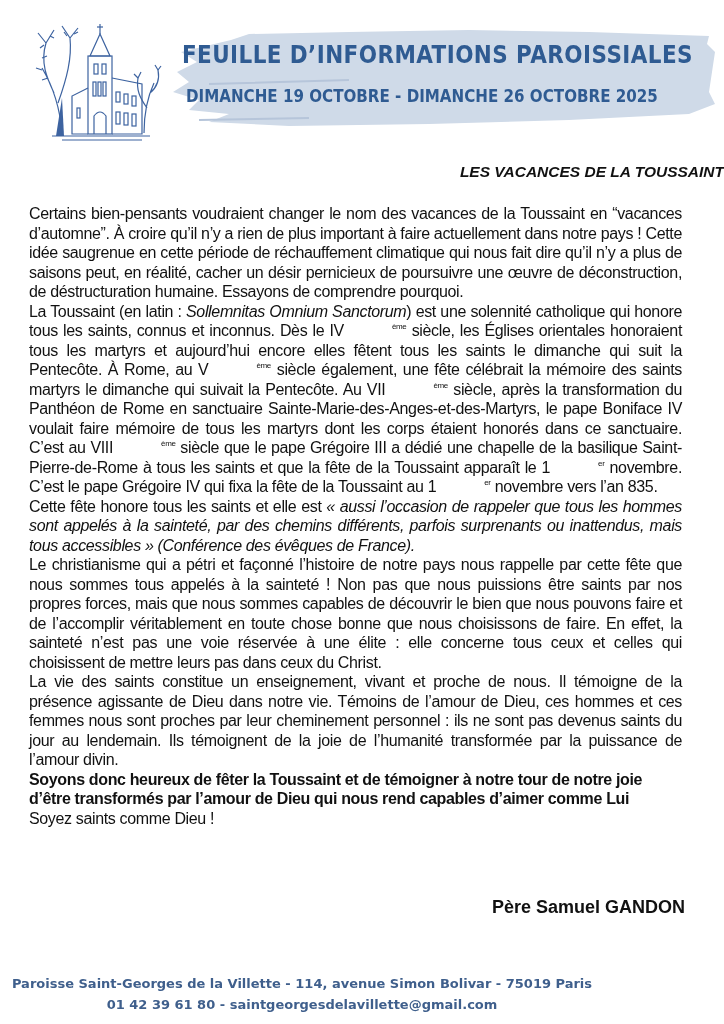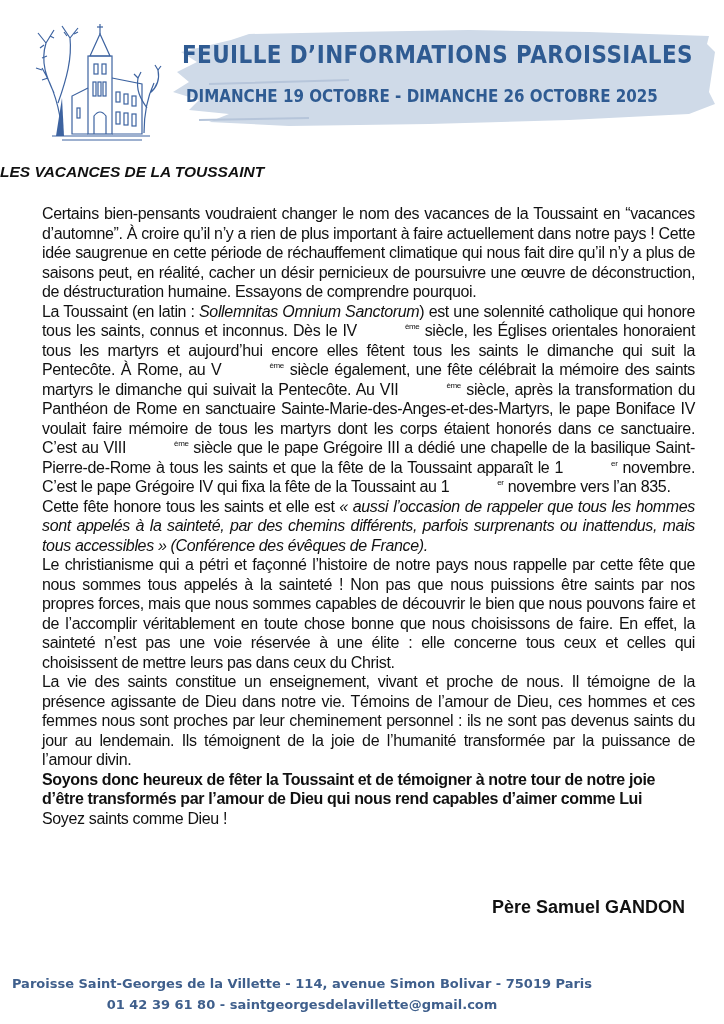--- a/index.html
+++ b/index.html
@@ -3,22 +3,22 @@
 <meta charset="utf-8">
 <style>
   html, body { margin: 0; padding: 0; background: #ffffff; }
   body { width: 724px; height: 1024px; position: relative; overflow: hidden; font-family: "Liberation Sans", sans-serif; color: #1a1a1a; }
   .header { position: absolute; left: 4px; top: 0; width: 724px; height: 150px; }
   .logo { position: absolute; left: 28px; top: 18px; width: 130px; height: 128px; }
   .banner { position: absolute; left: 165px; top: 22px; width: 548px; height: 112px; }
   .banner svg { position: absolute; left: 0; top: 0; }
   .title1 { position: absolute; left: 178px; top: 40px; width: 530px; text-align: center; font-family: "DejaVu Sans", sans-serif; font-weight: bold; font-size: 25px; letter-spacing: 0.5px; color: #2f5b92; transform: scaleX(0.86); transform-origin: left center; white-space: nowrap; }
   .title2 { position: absolute; left: 182px; top: 85px; width: 530px; font-family: "DejaVu Sans", sans-serif; font-weight: bold; font-size: 18px; color: #2f5b92; transform: scaleX(0.84); transform-origin: left center; white-space: nowrap; }
-  .article-title { position: absolute; left: 0; top: 163px; width: 724px; text-align: left; font-weight: bold; font-style: italic; font-size: 15.5px; color: #111; }
-  .article { position: absolute; left: 42px; top: 204px; width: 653px; font-size: 16px; line-height: 19.5px; text-align: justify; color: #111; letter-spacing: -0.35px; }
+  .article-title { position: absolute; left: 0; top: 163px; width: 724px; text-align: right; font-weight: bold; font-style: italic; font-size: 15.5px; color: #111; }
+  .article { position: absolute; left: 29px; top: 204px; width: 653px; font-size: 16px; line-height: 19.5px; text-align: justify; color: #111; letter-spacing: -0.35px; }
   .article p { margin: 0; }
   .article sup { font-size: 8px; line-height: 0; vertical-align: 7px; margin-left: 48px; }
   .signature { position: absolute; right: 39px; top: 897px; font-weight: bold; font-size: 18px; color: #111; }
   .footer { position: absolute; left: 0; top: 973px; width: 604px; text-align: center; font-family: "DejaVu Sans", sans-serif; font-weight: bold; font-size: 13px; line-height: 21px; color: #3f5f8c; }
 </style>
 </head>
 <body>
 
 <div class="header">
   <div class="logo">

